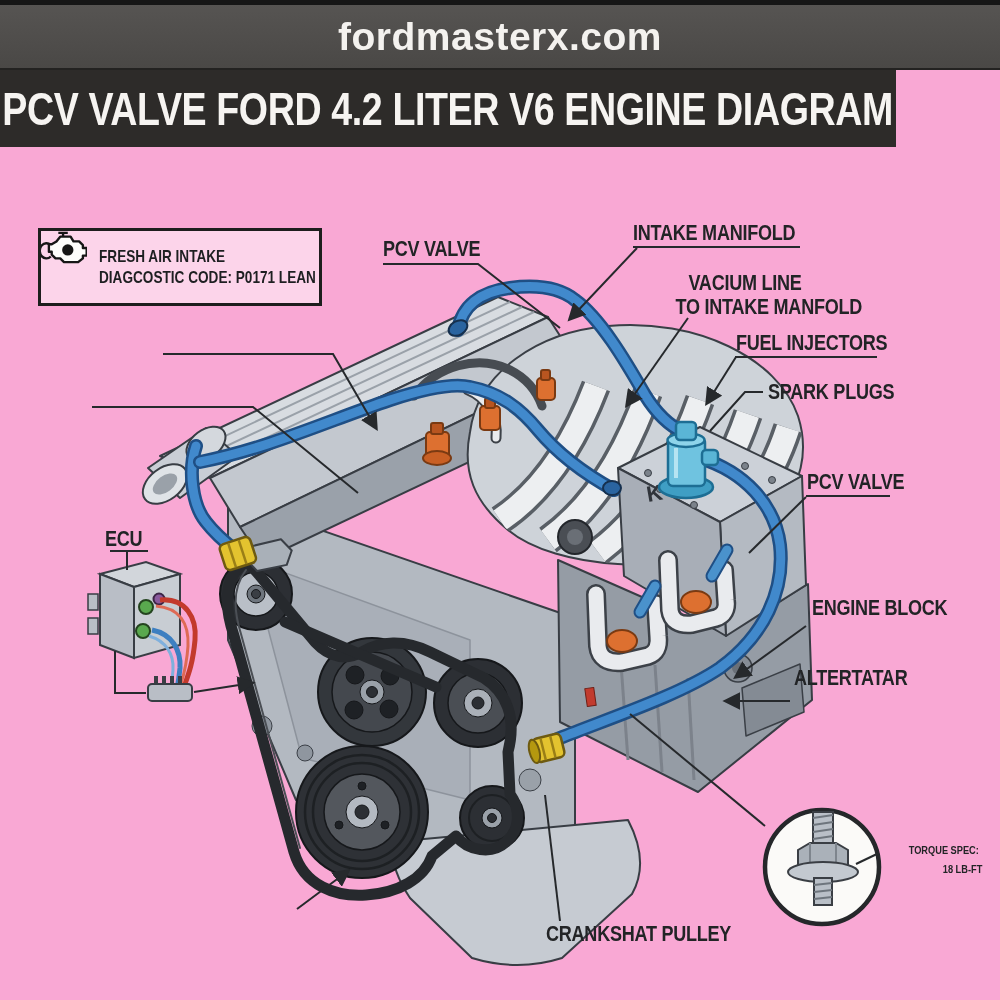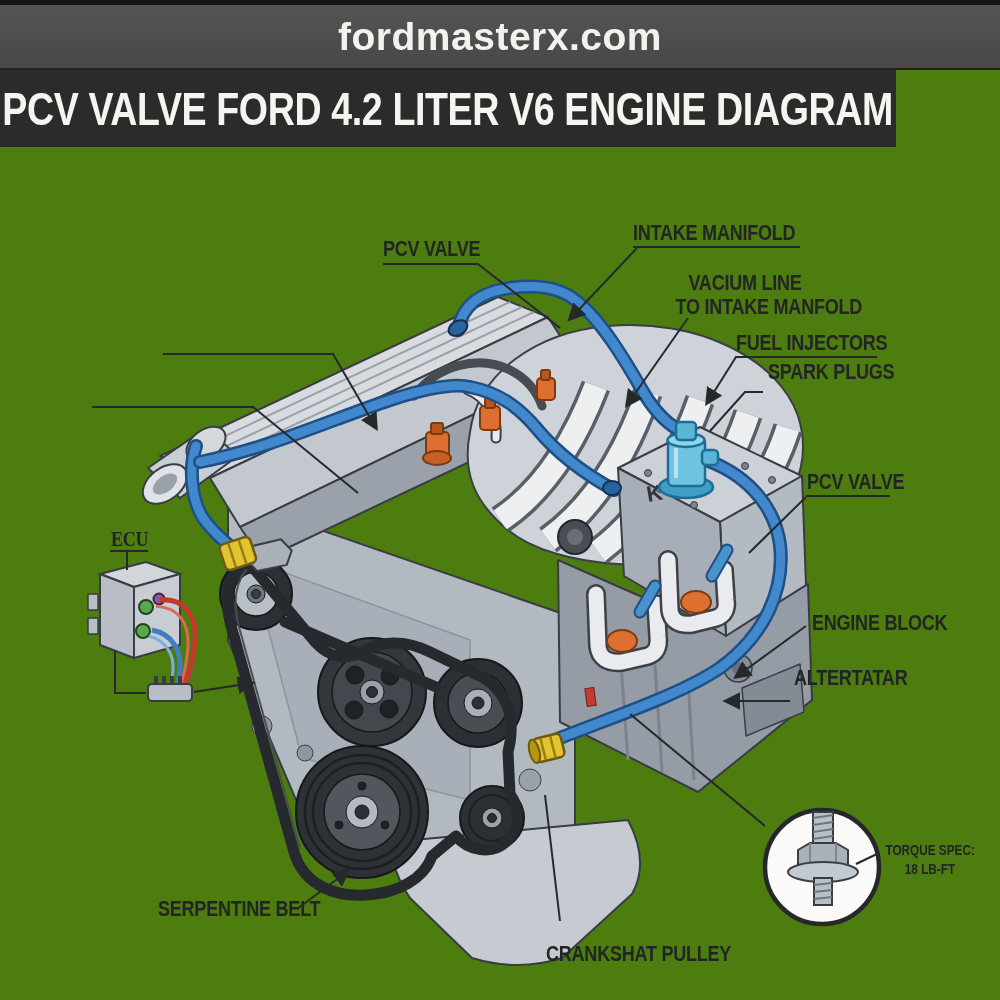--- a/index.html
+++ b/index.html
@@ -1,17 +1,17 @@
 <!DOCTYPE html>
 <html><head>
 <meta charset="utf-8">
 <style>
   html,body{margin:0;padding:0;background:#ffffff;}
   #stage{position:relative;width:1000px;height:1000px;overflow:hidden;
-         background:#4d7c0f;font-family:"Liberation Sans",sans-serif;}
+         background:#f9a8d4;font-family:"Liberation Sans",sans-serif;}
   
   #topstrip{position:absolute;left:0;top:0;width:1000px;height:5px;background:#161616;}
   #sitebar{position:absolute;left:0;top:5px;width:1000px;height:63px;
            background:linear-gradient(180deg,#565452 0%,#4a4846 100%);
            border-bottom:2px solid #232221;display:flex;align-items:center;justify-content:center;}
   #sitebar .t{color:#f4f2ef;font-size:39px;font-weight:600;letter-spacing:.5px;}
   #titleband{position:absolute;left:0;top:70px;width:896px;height:77px;background:#2d2b29;
              display:flex;align-items:center;justify-content:center;}
   #titleband .t{color:#f6f4f1;font-size:47px;font-weight:bold;white-space:nowrap;
                 display:inline-block;transform:scaleX(.80);letter-spacing:-.5px;}
@@ -20,22 +20,22 @@
   .clabel>span{display:inline-block;transform:scaleX(.82);transform-origin:0 50%;letter-spacing:-.3px;}
   .clabel.center{text-align:center;}
   .clabel.center>span{transform-origin:50% 50%;}
   
   #infobox{position:absolute;left:38px;top:228px;width:284px;height:78px;border:3px solid #1d1d1d;
            background:rgba(255,255,255,.5);display:flex;align-items:center;box-sizing:border-box;padding:4px 6px;}
   #infobox .txt{font-weight:bold;color:#1d1f21;font-size:17px;line-height:21px;white-space:nowrap;
                 display:inline-block;transform:scaleX(.80);transform-origin:0 50%;}
   #infobox .ic{flex:0 0 52px;display:flex;align-items:center;justify-content:center;}
   
-  #torquetext{position:absolute;left:874px;top:841px;width:112px;text-align:center;
-              color:#222426;font-weight:bold;font-size:14px;line-height:19px;}
+  #torquetext{position:absolute;left:874px;top:841px;width:112px;text-align:right;
+              color:#222426;font-weight:bold;font-size:11px;line-height:19px;}
   #torquetext span{display:inline-block;transform:scaleX(.84);}
   svg{position:absolute;left:0;top:0;}
 </style>
 </head>
 <body>
 
 <div id="stage">
 
   <div id="topstrip"></div>
   <div id="sitebar">
@@ -304,33 +304,46 @@
         <path d="M127,551 L127,570"></path>
       <path d="M115,651 L115,693 L146,693"></path>
       <path d="M194,692 L252,683" marker-end="url(#arrow)"></path>
       <path d="M297,909 L348,871" marker-end="url(#arrow)"></path>
       <path d="M560,921 L545,795"></path>
       <path d="M630,714 L765,826"></path>
       <path d="M856,864 L879,853"></path>
     </g>
   </svg>
 
+  <div id="infobox">
+    <span class="ic">
+      <svg width="46" height="34" viewBox="0 0 48 36">
+        <path d="M23,6 v-4 M18,2 h10" stroke="#161616" stroke-width="2.5" fill="none"></path>
+        <path d="M10,15 a7,8 0 1,0 0,12" stroke="#161616" stroke-width="2.5" fill="none"></path>
+        <path d="M16,11 L20,6 h11 l3,5 h6 l4,4 v3 h4 v8 h-4 v3 l-5,4 h-15 l-4,-4 h-5 l-4,-4 v-3 h-3 v-8 h3 z" fill="#fdfdfb" stroke="#161616" stroke-width="2.5" stroke-linejoin="round"></path>
+        <circle cx="28" cy="20" r="6" fill="#161616"></circle>
+      </svg>
+    </span>
+    <span class="txt">
+      <span>FRESH AIR INTAKE</span><br>
+      <span>DIAGCOSTIC CODE: P0171 LEAN</span>
+    </span>
+  </div>
 
   <div class="clabel" style="left:383px;top:237px;"><span>PCV VALVE</span></div>
   <div class="clabel" style="left:633px;top:221px;"><span>INTAKE MANIFOLD</span></div>
   <div class="clabel center" style="left:655px;top:271px;width:180px;line-height:24px;">
     <span>VACIUM LINE</span><br><span>TO INTAKE MANFOLD</span>
   </div>
   <div class="clabel" style="left:736px;top:331px;"><span>FUEL INJECTORS</span></div>
-  <div class="clabel" style="left:768px;top:360px;"><span>SPARK PLUGS</span></div>
+  <div class="clabel" style="left:768px;top:380px;"><span>SPARK PLUGS</span></div>
   <div class="clabel" style="left:807px;top:470px;"><span>PCV VALVE</span></div>
-  <div class="clabel" style="left:111px;top:527px;font-family:Liberation Serif, serif;"><span>ECU</span></div>
-  <div class="clabel" style="left:812px;top:611px;text-decoration:underline;"><span>ENGINE BLOCK</span></div>
+  <div class="clabel" style="left:105px;top:527px;"><span>ECU</span></div>
+  <div class="clabel" style="left:812px;top:596px;text-decoration:underline;"><span>ENGINE BLOCK</span></div>
   <div class="clabel" style="left:794px;top:666px;"><span>ALTERTATAR</span></div>
-  <div class="clabel" style="left:158px;top:897px;"><span>SERPENTINE BELT</span></div>
-  <div class="clabel" style="left:546px;top:922px;margin-top:20px;"><span>CRANKSHAT PULLEY</span></div>
+  <div class="clabel" style="left:546px;top:922px;"><span>CRANKSHAT PULLEY</span></div>
 
   <div id="torquetext">
     <span>TORQUE SPEC:</span><br>
     <span>18 LB-FT</span>
   </div>
 
 </div>
 
 </body></html>

